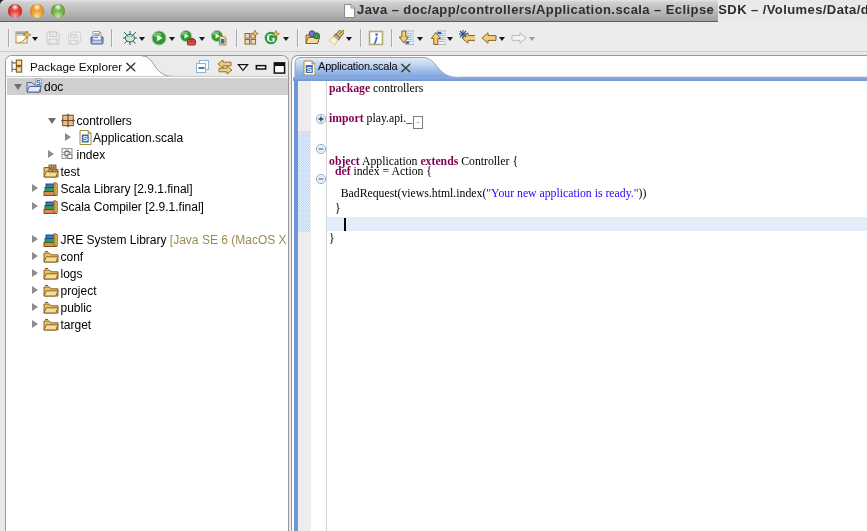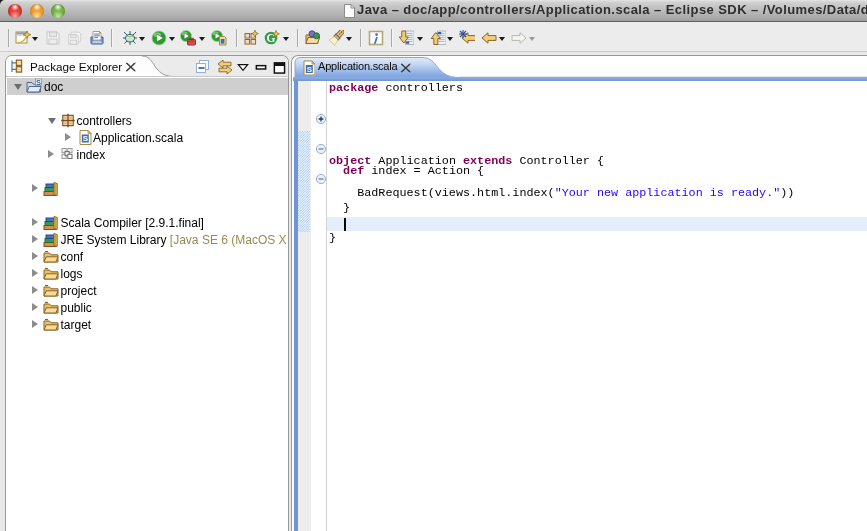--- a/index.html
+++ b/index.html
@@ -1,19 +1,19 @@
 <!DOCTYPE html>
 <html><head>
 <meta charset="utf-8">
 <style>
   html,body{margin:0;padding:0;}
   body{width:867px;height:531px;overflow:hidden;position:relative;
        background:#e9e9e9;font-family:"Liberation Sans",sans-serif;}
   .abs{position:absolute;}
-  #titlebar{left:0;top:0;width:867px;height:21px;
+  #titlebar{left:0;top:0;width:718px;height:21px;
     background:linear-gradient(#e4e4e4 0%,#d0d0d0 12%,#b9b9b9 55%,#a3a3a3 95%,#9e9e9e 100%);
     border-bottom:1px solid #5e5e5e;border-top-left-radius:5px;text-decoration:underline;}
   #corner{left:0;top:0;width:6px;height:6px;background:#1c1c1c;z-index:-1;}
   .tl{width:13.5px;height:13.5px;border-radius:50%;top:4px;}
   #tl-red{left:8px;background:
     radial-gradient(circle at 50% 22%,rgba(255,255,255,.95) 0%,rgba(255,255,255,0) 30%),
     radial-gradient(circle at 50% 88%,#fba5a0 0%,rgba(255,255,255,0) 42%),
     radial-gradient(circle,#e33f38 45%,#b02420 78%,#731310 100%);}
   #tl-yel{left:30px;background:
     radial-gradient(circle at 50% 22%,rgba(255,255,255,.95) 0%,rgba(255,255,255,0) 30%),
@@ -43,21 +43,21 @@
   #ed-keyline{left:1px;top:21px;width:575px;height:4px;background:linear-gradient(#8fafe2,#6f96d4);}
   #ed-bluebar{left:1.5px;top:25px;width:4px;height:451px;background:#6e95d8;}
   #ed-ruler{left:5.5px;top:25px;width:13px;height:451px;background:#ededed;}
   #ed-hatch{left:5.5px;top:75px;width:12.5px;height:101px;
     background-image:linear-gradient(45deg,#aac9ef 25%,transparent 25%,transparent 75%,#aac9ef 75%),
                      linear-gradient(45deg,#aac9ef 25%,transparent 25%,transparent 75%,#aac9ef 75%);
     background-size:2.5px 2.5px;background-position:0 0,1.25px 1.25px;background-color:#eaf2fc;}
   #ed-foldline{left:34px;top:25px;width:1px;height:451px;background:#d4d4d4;}
   #curline{left:35px;top:161px;width:541px;height:14px;background:#e3eefa;}
   #cursor{left:51.5px;top:162px;width:2px;height:13px;background:#000;}
-  .code{position:absolute;left:37px;font-family:Liberation Mono, monospace;font-size:11.75px;line-height:15px;white-space:pre;color:#000;}
+  .code{position:absolute;left:37px;font-family:Liberation Serif, serif;font-size:11.75px;line-height:15px;white-space:pre;color:#000;}
   .kw{color:#7f0055;font-weight:bold;}
   .str{color:#2a00ff;}
   #impbox{display:inline-block;width:8px;height:11px;border:1px solid #7e7e7e;font-size:7px;color:#444;line-height:9px;text-align:center;vertical-align:-1px;margin-left:1px;}
 </style>
 </head>
 <body>
 <div class="abs" id="corner"></div>
 <div class="abs" id="titlebar">
   <div class="abs tl" id="tl-red"></div>
   <div class="abs tl" id="tl-yel"></div>
@@ -343,33 +343,49 @@
 <rect x="2" y="7.8" width="4.2" height="4.2"></rect>
           </g>
 <g fill="#ffffff" stroke="#6f6f6f" stroke-width="1">
 <rect x="5" y="5" width="4.2" height="4.2" fill-opacity="0.7"></rect>
 <rect x="7.8" y="7.8" width="4.2" height="4.2"></rect>
           </g>
         </g>
       </svg>
       <div class="rowlab" style="left:70.5px">index</div>
     </div>
+<div class="row" style="top:107px">
+      <svg class="abs" style="left:37px;top:0px" width="16" height="17" viewBox="0 0 16 17">
+        <g transform="translate(0,0.5)">
+          <path d="M1 4 h5.5 l1.5 1.8 h7 v7.7 h-14 Z" fill="#e9c063" stroke="#8a6425"></path>
+<path d="M1 13.5 l2.2 -5.5 h11.8 l-2.2 5.5 Z" fill="#f6dc9a" stroke="#8a6425"></path>
+<g fill="#caa66a" stroke="#6e4a1e" stroke-width="0.8">
+<rect x="6" y="1.5" width="3" height="3"></rect>
+            <rect x="10" y="1.5" width="3" height="3"></rect>
+<rect x="6" y="5.5" width="3" height="3"></rect>
+            <rect x="10" y="5.5" width="3" height="3"></rect>
+          </g>
+        </g>
+      </svg>
+      <div class="rowlab" style="left:54.5px">test</div>
+    </div>
 <div class="row" style="top:124px">
       <div class="tri closed" style="left:26px"></div>
       <svg class="abs" style="left:37px;top:0px" width="16" height="17" viewBox="0 0 16 17">
         <g transform="translate(0,0.5)">
           <rect x="1" y="11" width="12" height="4" fill="#d88d4e" stroke="#8a4e1a"></rect>
 <rect x="2" y="7" width="10" height="4" fill="#3f9454" stroke="#1f6e33"></rect>
 <rect x="3" y="3.5" width="8" height="3.5" fill="#3f77c2" stroke="#1e4a80"></rect>
 <path d="M11 2 l3.2 1 0 12 -3.2 -1 Z" fill="#f0c463" stroke="#8a6425"></path>
 <line x1="12.6" y1="3.2" x2="12.6" y2="13.8" stroke="#b98f35" stroke-width="0.8"></line>
         </g>
       </svg>
-    </div>
-<div class="row" style="top:158px">
+      <div class="rowlab" style="left:54.5px">Scala Library [2.9.1.final]</div>
+    </div>
+<div class="row" style="top:142px">
       <div class="tri closed" style="left:26px"></div>
       <svg class="abs" style="left:37px;top:0px" width="16" height="17" viewBox="0 0 16 17">
         <g transform="translate(0,0.5)">
           <rect x="1" y="11" width="12" height="4" fill="#d88d4e" stroke="#8a4e1a"></rect>
 <rect x="2" y="7" width="10" height="4" fill="#3f9454" stroke="#1f6e33"></rect>
 <rect x="3" y="3.5" width="8" height="3.5" fill="#3f77c2" stroke="#1e4a80"></rect>
 <path d="M11 2 l3.2 1 0 12 -3.2 -1 Z" fill="#f0c463" stroke="#8a6425"></path>
 <line x1="12.6" y1="3.2" x2="12.6" y2="13.8" stroke="#b98f35" stroke-width="0.8"></line>
         </g>
       </svg>
@@ -490,18 +506,19 @@
     </svg>
 <svg class="abs" style="left:23px;top:86.5px" width="12" height="12" viewBox="0 0 12 12">
       <circle cx="6" cy="6" r="4.6" fill="#e9eff6" stroke="#9ab0c6" stroke-width="1"></circle>
       <line x1="3.6" y1="6" x2="8.4" y2="6" stroke="#44618a" stroke-width="1.1"></line>
     </svg>
 <svg class="abs" style="left:23px;top:116.5px" width="12" height="12" viewBox="0 0 12 12">
       <circle cx="6" cy="6" r="4.6" fill="#e9eff6" stroke="#9ab0c6" stroke-width="1"></circle>
       <line x1="3.6" y1="6" x2="8.4" y2="6" stroke="#44618a" stroke-width="1.1"></line>
     </svg>
 <div class="code" style="top:25px"><span class="kw">package</span> controllers</div>
+<div class="code" style="top:55px"><span class="kw">import</span> play.api._<span id="impbox">..</span></div>
 <div class="code" style="top:98px"><span class="kw">object</span> Application <span class="kw">extends</span> Controller {</div>
 <div class="code" style="top:108px">  <span class="kw">def</span> index = Action {</div>
 <div class="code" style="top:130px">    BadRequest(views.html.index(<span class="str">"Your new application is ready."</span>))</div>
 <div class="code" style="top:145px">  }</div>
 <div class="code" style="top:175px">}</div>
 </div>
 
 </body></html>

